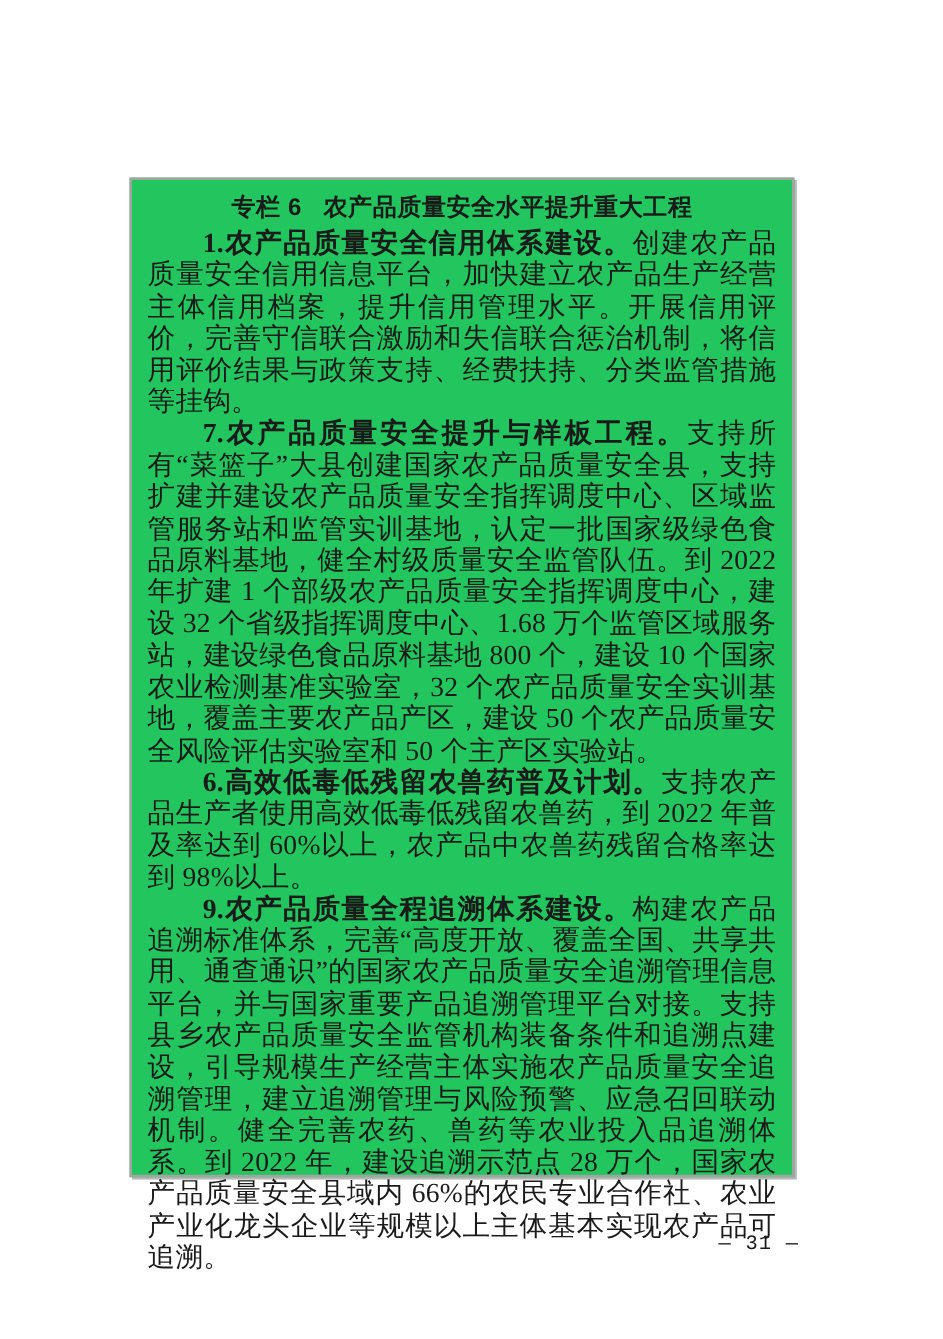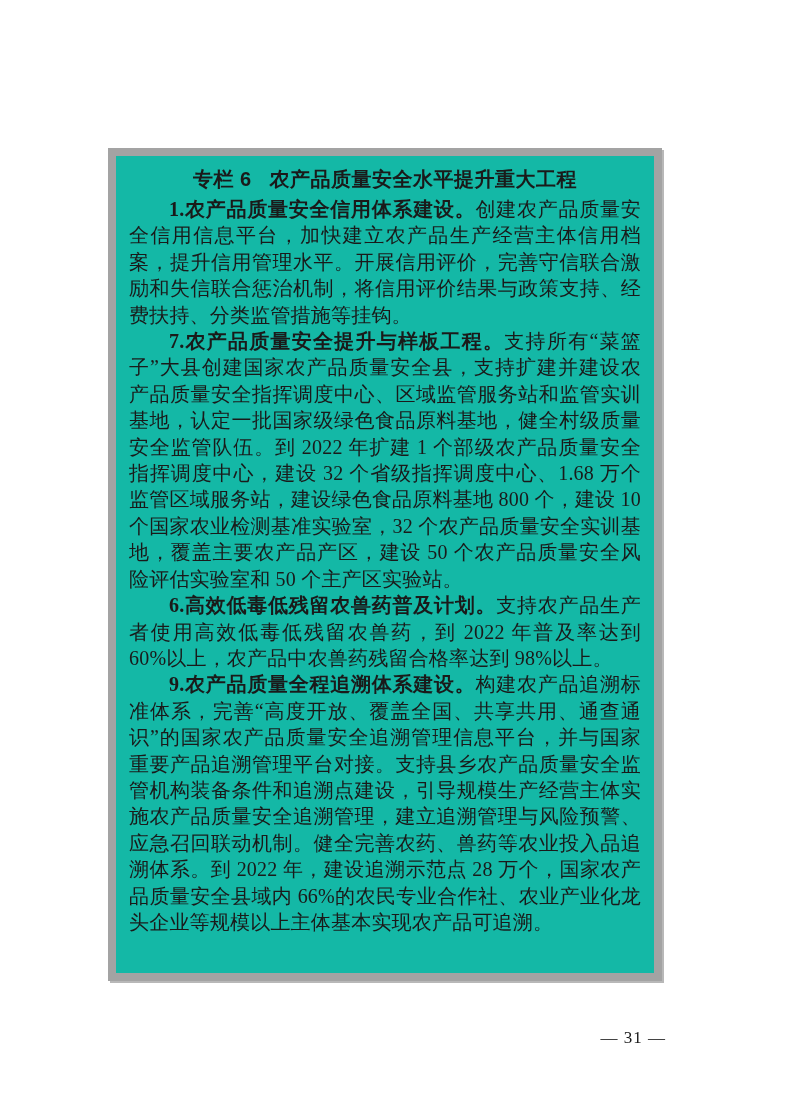--- a/index.html
+++ b/index.html
@@ -15,59 +15,59 @@
     font-family: "Liberation Serif", "DejaVu Serif", serif;
     color: #1a1a1a;
   }
   .feature-box {
     position: absolute;
     left: 108px;
     top: 148px;
     width: 554px;
     height: 833px;
     box-sizing: border-box;
-    border: 8px solid #a3a3a3;
+    border: 2px solid #a3a3a3;
     box-shadow: 2px 2px 0 rgba(0,0,0,0.28);
-    background: #14b8a6;
+    background: #22c55e;
     padding: 6px 13px 10px 13px;
   }
   .panel-title {
     text-align: center;
     font-weight: bold;
     font-size: 20px;
     line-height: 34px;
     font-family: "Liberation Sans", "DejaVu Sans", sans-serif;
     letter-spacing: 0.5px;
     white-space: nowrap;
   }
   .title-gap {
     display: inline-block;
     width: 18px;
   }
   .panel-body p {
     margin: 0;
-    font-size: 20px;
+    font-size: 23px;
     line-height: 26.4px;
     text-align: justify;
     text-justify: inter-character;
     text-indent: 2em;
     letter-spacing: 0.2px;
   }
   .panel-body p .lead {
     font-weight: bold;
   }
   .page-number {
     position: absolute;
     top: 1027px;
     right: 120px;
     font-size: 17px;
     line-height: 22px;
     letter-spacing: 1px;
     color: #1a1a1a;
-    font-family: Liberation Serif, serif;
+    font-family: Liberation Mono, monospace;
   }
 </style>
 </head>
 <body>
 
 <div class="feature-box">
   <div class="panel-title">
     <span>专栏 6</span><span class="title-gap"></span><span>农产品质量安全水平提升重大工程</span>
   </div>
   <div class="panel-body" id="panel-body">

